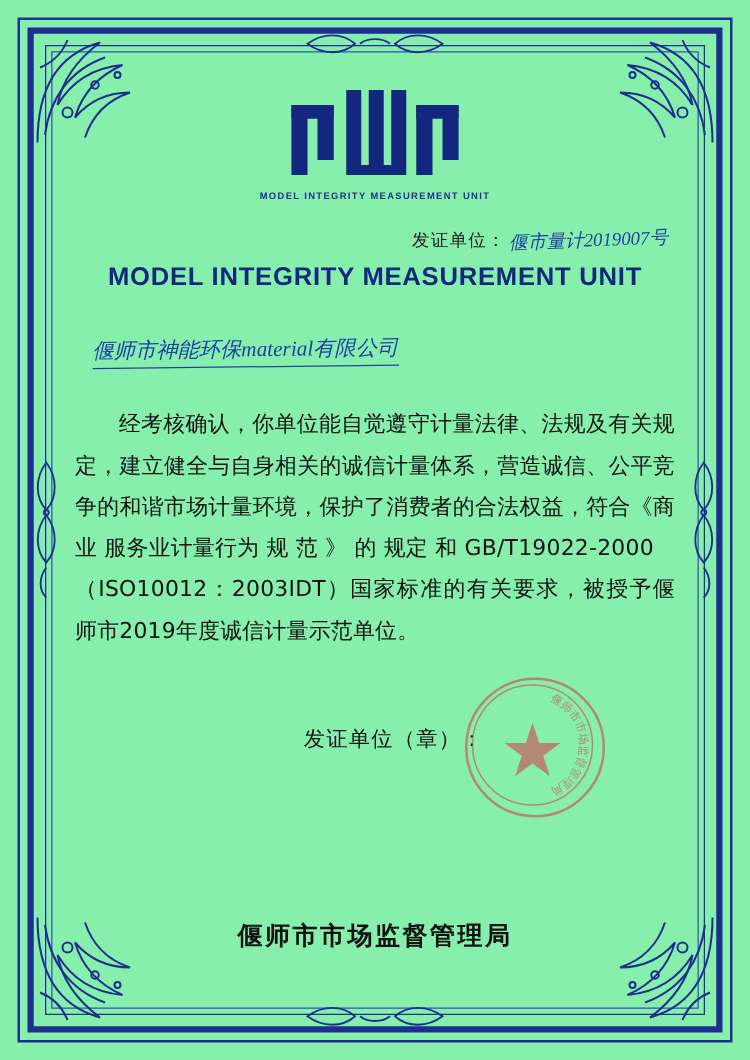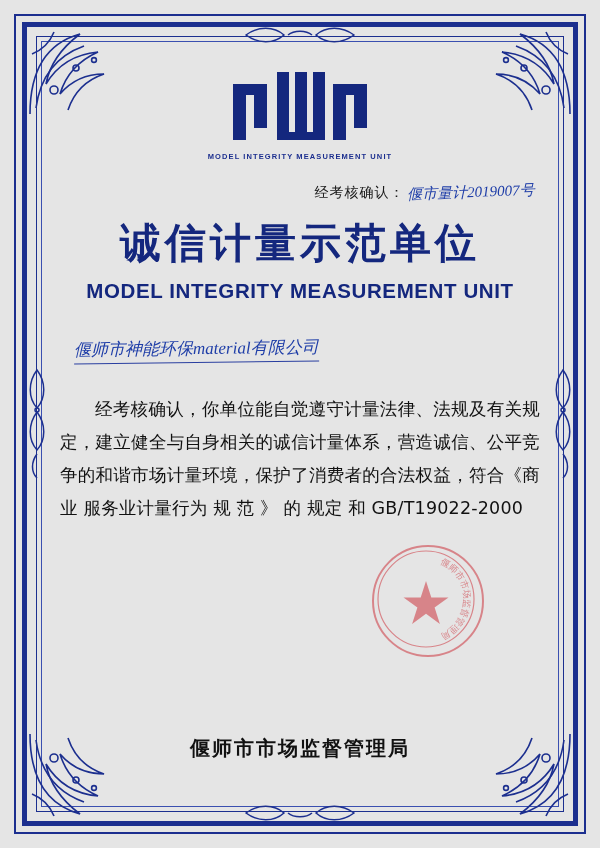--- a/index.html
+++ b/index.html
@@ -10,21 +10,21 @@
   body {
     width: 600px;
     height: 848px;
     font-family: "Liberation Sans", sans-serif;
     overflow: hidden;
   }
   .certificate {
     position: relative;
     width: 600px;
     height: 848px;
-    background: #e5e5e5;
+    background: #86efac;
     box-sizing: border-box;
   }
   
   .frame-outer {
     position: absolute;
     left: 14px;
     top: 14px;
     right: 14px;
     bottom: 14px;
     border: 2px solid #1c2f8f;
@@ -294,36 +294,37 @@
           <rect x="44" y="62" width="48" height="8"></rect>
           <rect x="100" y="14" width="13" height="56"></rect>
           <rect x="100" y="14" width="34" height="11"></rect>
           <rect x="121" y="14" width="13" height="44"></rect>
         </svg>
       </div>
       <div class="logo-caption">MODEL INTEGRITY MEASUREMENT UNIT</div>
     </div>
 
     <div class="cert-no-row">
-      <span class="cert-no-label">经考核确认：</span>
+      <span class="cert-no-label">发证单位：</span>
       <span class="cert-no-value">偃市量计2019007号</span>
     </div>
 
-    <div class="title-cn">诚信计量示范单位</div>
     <div class="title-en">MODEL INTEGRITY MEASUREMENT UNIT</div>
 
     <div style="text-align:left;text-decoration:underline;">
       <span class="recipient">偃师市神能环保material有限公司</span>
     </div>
 
     <div class="body-text">
       <p class="indent">经考核确认，你单位能自觉遵守计量法律、法规及有关规定，建立健全与自身相关的诚信计量体系，营造诚信、公平竞争的和谐市场计量环境，保护了消费者的合法权益，符合《商业 服务业计量行为 规 范 》 的 规定 和 GB/T19022-2000</p>
+      <p>（ISO10012：2003IDT）国家标准的有关要求，被授予偃师市2019年度诚信计量示范单位。</p>
     </div>
 
     <div class="issuer-row">
+      <span class="issuer-label">发证单位（章）：</span>
       <div class="seal">
         <svg width="104" height="104" viewBox="0 0 104 104" fill="none" stroke="currentColor" stroke-width="1.2">
           <circle cx="52" cy="52" r="48"></circle>
           <path d="M52 34 l5.3 16.4 h17.2 l-13.9 10.1 l5.3 16.4 l-13.9-10.1 l-13.9 10.1 l5.3-16.4 l-13.9-10.1 h17.2 z" fill="currentColor" stroke="none"></path>
           <path id="sealpath" d="M52 14 a38 38 0 1 1 -0.1 0" fill="none" stroke="none"></path>
           <text font-size="9" fill="currentColor" stroke="none" font-family="DejaVu Sans, sans-serif">
             <textPath href="#sealpath" startOffset="6%">偃师市市场监督管理局</textPath>
           </text>
         </svg>
       </div>

